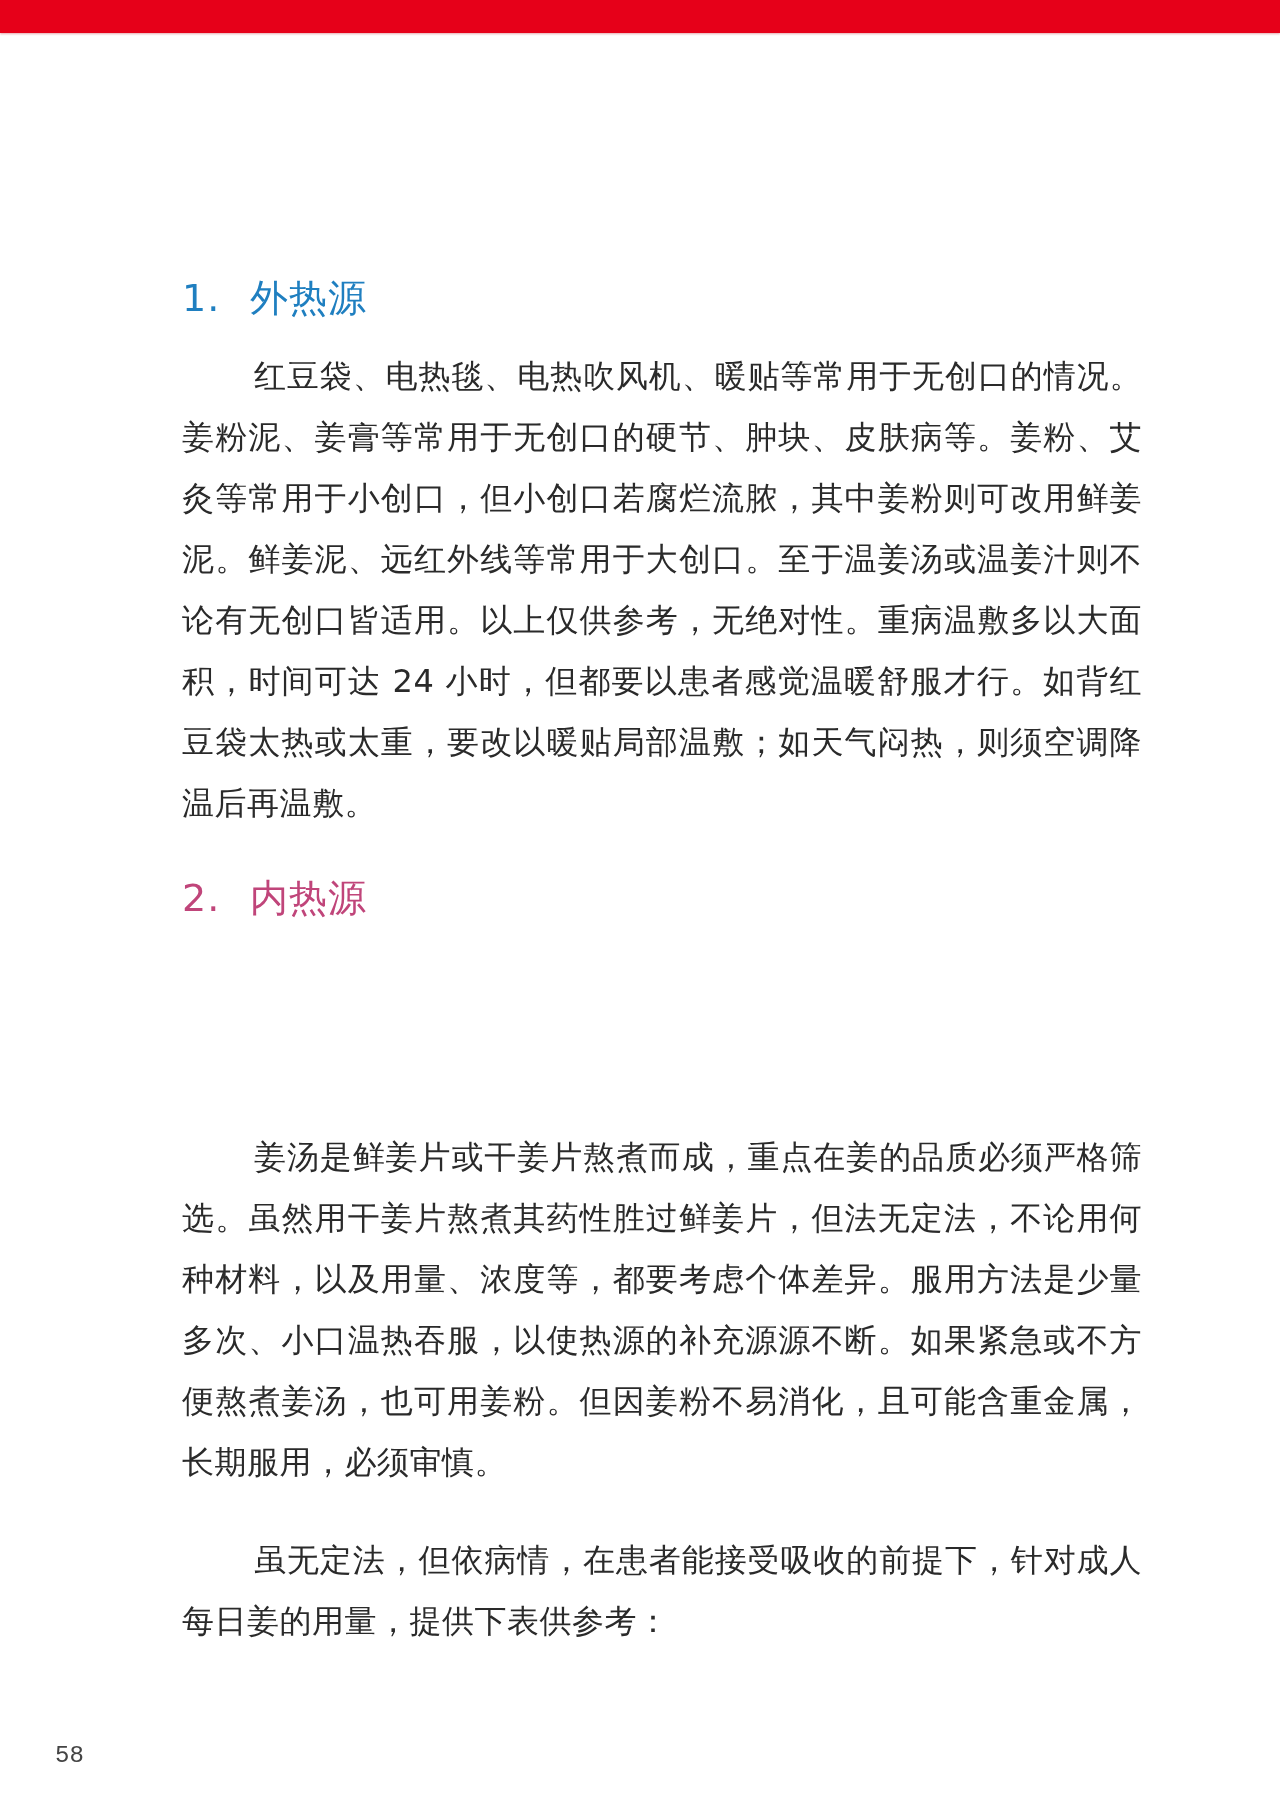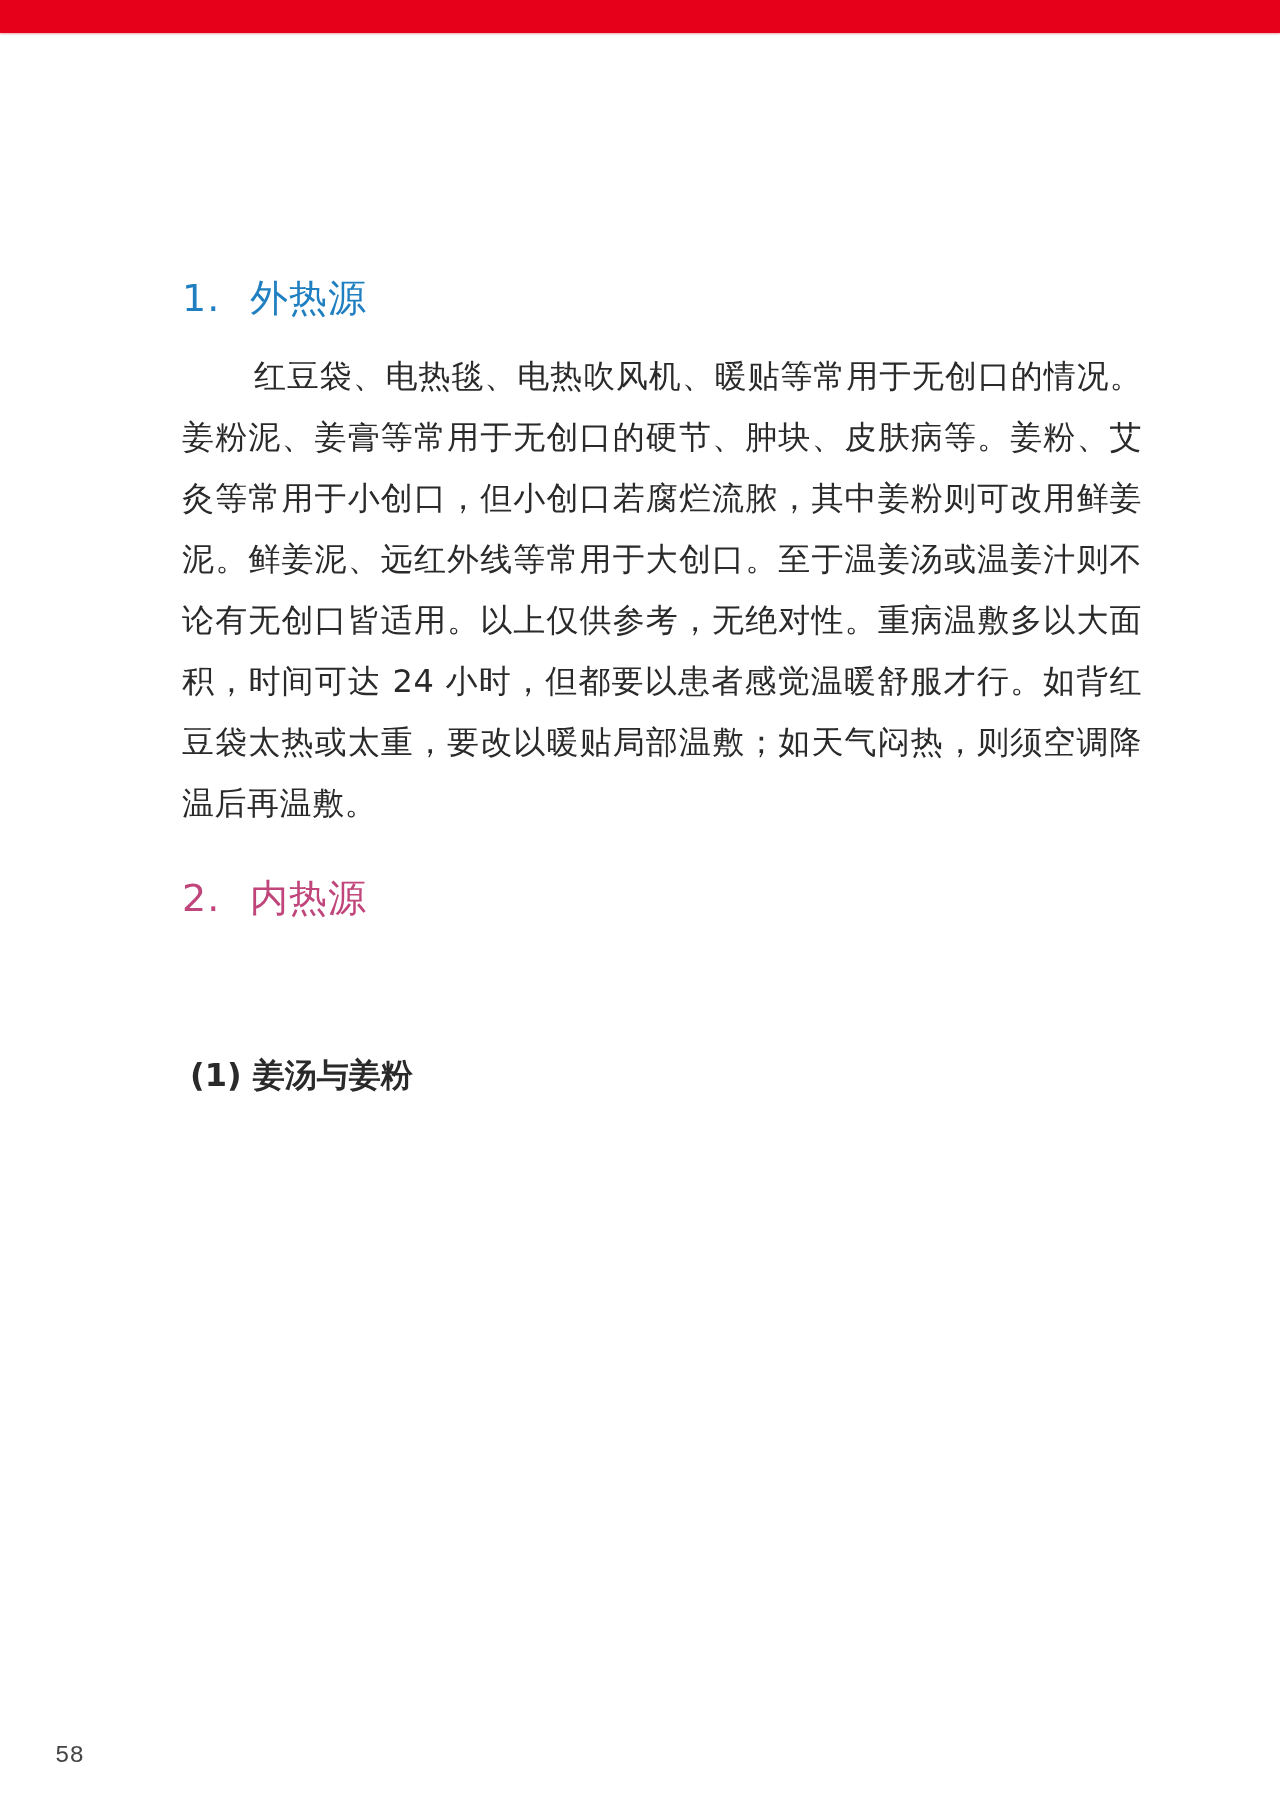--- a/index.html
+++ b/index.html
@@ -90,19 +90,20 @@
   </h2>
 
   <p class="para indent" id="p1">红豆袋、电热毯、电热吹风机、暖贴等常用于无创口的情况。姜粉泥、姜膏等常用于无创口的硬节、肿块、皮肤病等。姜粉、艾灸等常用于小创口，但小创口若腐烂流脓，其中姜粉则可改用鲜姜泥。鲜姜泥、远红外线等常用于大创口。至于温姜汤或温姜汁则不论有无创口皆适用。以上仅供参考，无绝对性。重病温敷多以大面积，时间可达 24 小时，但都要以患者感觉温暖舒服才行。如背红豆袋太热或太重，要改以暖贴局部温敷；如天气闷热，则须空调降温后再温敷。</p>
 
   <h2 class="heading pink" id="h2">
     <span class="num">2.</span>
     <span>内热源</span>
   </h2>
 
 
-  <h3 class="sub-heading" id="sh1">(1) 姜汤与姜粉</h3>
 
+  <p class="para indent" id="p3">姜汤是鲜姜片或干姜片熬煮而成，重点在姜的品质必须严格筛选。虽然用干姜片熬煮其药性胜过鲜姜片，但法无定法，不论用何种材料，以及用量、浓度等，都要考虑个体差异。服用方法是少量多次、小口温热吞服，以使热源的补充源源不断。如果紧急或不方便熬煮姜汤，也可用姜粉。但因姜粉不易消化，且可能含重金属，长期服用，必须审慎。</p>
 
+  <p class="para indent" id="p4">虽无定法，但依病情，在患者能接受吸收的前提下，针对成人每日姜的用量，提供下表供参考：</p>
 
 </div>
 
 <div class="page-number">58</div>
 
 </body></html>

